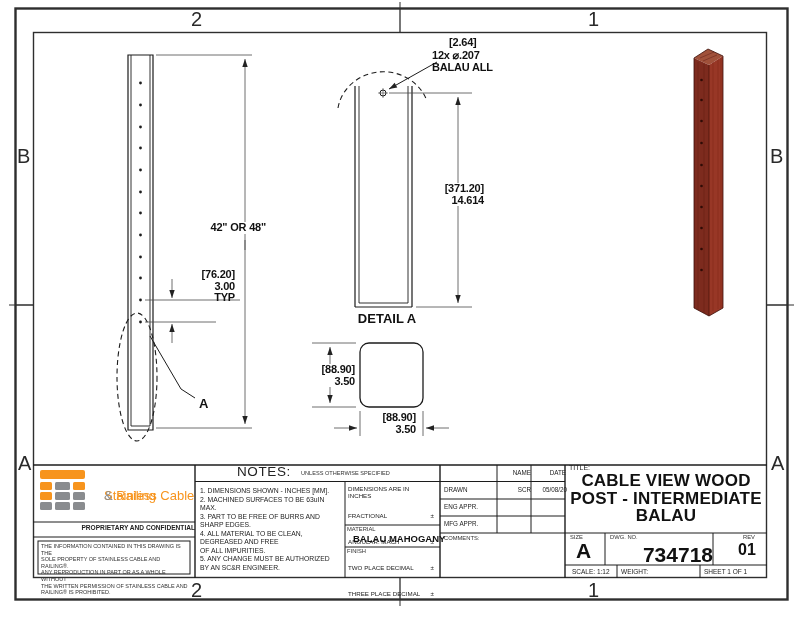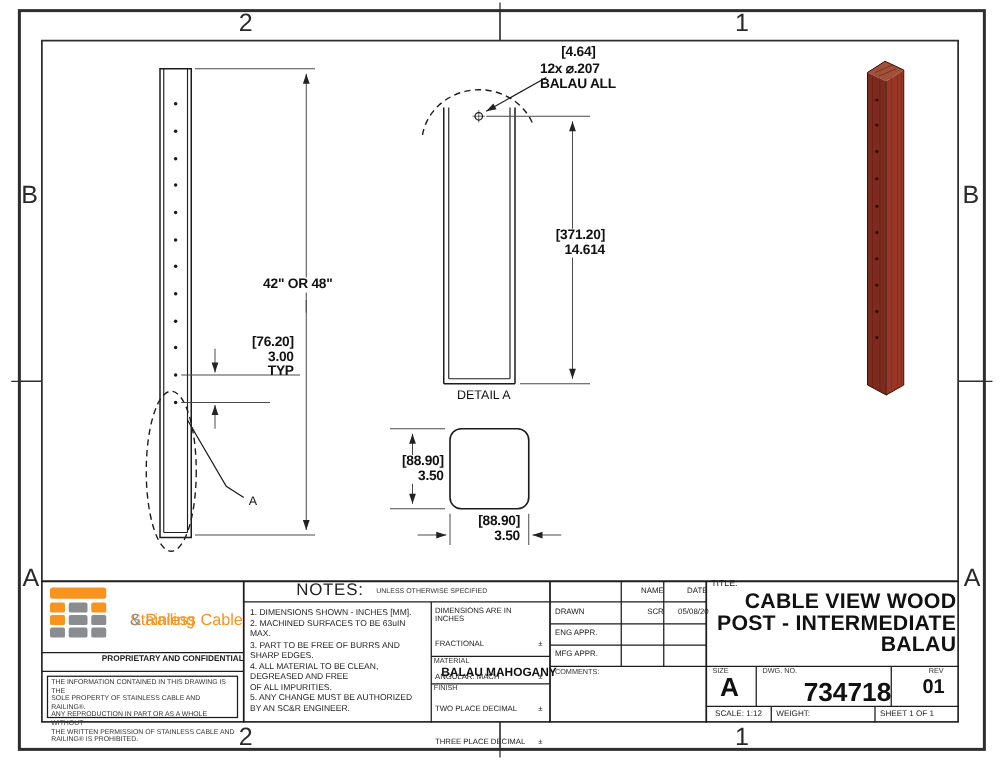--- a/index.html
+++ b/index.html
@@ -2,30 +2,30 @@
 <html><head>
 <meta charset="utf-8">
 <style>
   html,body{margin:0;padding:0;background:#fff}
   #sheet{position:relative;width:800px;height:618px;background:#fff;
          font-family:"Liberation Sans",sans-serif;color:#1c1c1c;overflow:hidden}
   #sheet > svg{position:absolute;left:0;top:0}
   .t{position:absolute;white-space:pre-line}
   .zl{font-size:20px;line-height:23px;color:#2a2a2a}
   .dim{font-weight:bold;font-size:11px;line-height:11.5px;letter-spacing:-.2px;color:#111}
-  .dim2{font-weight:normal;font-size:10px;color:#111}
+  .dim2{font-weight:bold;font-size:13px;color:#111}
   .ctr{text-align:right}
   .bg{background:#fff}
   .notesH{font-size:13.5px;letter-spacing:.6px;color:#222}
   .sub{font-size:5.6px;color:#333}
   .body7{font-size:6.8px;line-height:8.5px;color:#222}
   .lbl{font-size:5.8px;color:#333}
   .cell{font-size:6.3px;color:#222}
   .big{font-weight:bold;font-size:21px;line-height:21px;color:#111}
-  .titleL{font-weight:bold;font-size:17px;line-height:17.5px;letter-spacing:.2px;color:#111;text-align:right}
+  .titleL{font-weight:bold;font-size:17px;line-height:17.5px;letter-spacing:.2px;color:#111;text-align:center}
   .brand{font-weight:bold;font-size:28px;line-height:26px;letter-spacing:-.5px;color:#8A8C8F}
   .orange{color:#F7941D}
   .gray{color:#8A8C8F}
   .tag{font-size:13px;line-height:13px;color:#F7941D}
   .band{font-weight:bold;font-size:6.6px;color:#222}
   .fine{font-size:5.5px;line-height:6.6px;color:#333}
   .tolrow{display:flex;justify-content:space-between;font-size:6.2px;line-height:8px;color:#222}
 </style>
 </head>
 <body>
@@ -158,21 +158,21 @@
 
   <div class="t zl" style="left:191px;top:8px">2</div>
   <div class="t zl" style="left:588px;top:8px">1</div>
   <div class="t zl" style="left:191px;top:579px">2</div>
   <div class="t zl" style="left:588px;top:579px">1</div>
   <div class="t zl" style="left:17px;top:145px">B</div>
   <div class="t zl" style="left:18px;top:452px">A</div>
   <div class="t zl" style="left:770px;top:145px">B</div>
   <div class="t zl" style="left:771px;top:452px">A</div>
 
-  <div class="t dim" style="left:449px;top:37px">[4.64]</div>
+  <div class="t dim" style="left:449px;top:37px">[2.64]</div>
   <div class="t dim" style="left:432px;top:50px">12x ⌀.207
 BALAU ALL</div>
   <div class="t dim ctr bg" style="left:432px;top:183px;width:52px">[371.20]
 14.614</div>
   <div class="t dim ctr bg" style="left:208px;top:222px;width:58px">42" OR 48"</div>
   <div class="t dim ctr" style="left:187px;top:269px;width:48px">[76.20]
 3.00
 TYP</div>
   <div class="t dim2" style="left:357px;top:311px;width:60px;text-align:center">DETAIL A</div>
   <div class="t dim ctr bg" style="left:305px;top:364px;width:50px">[88.90]

